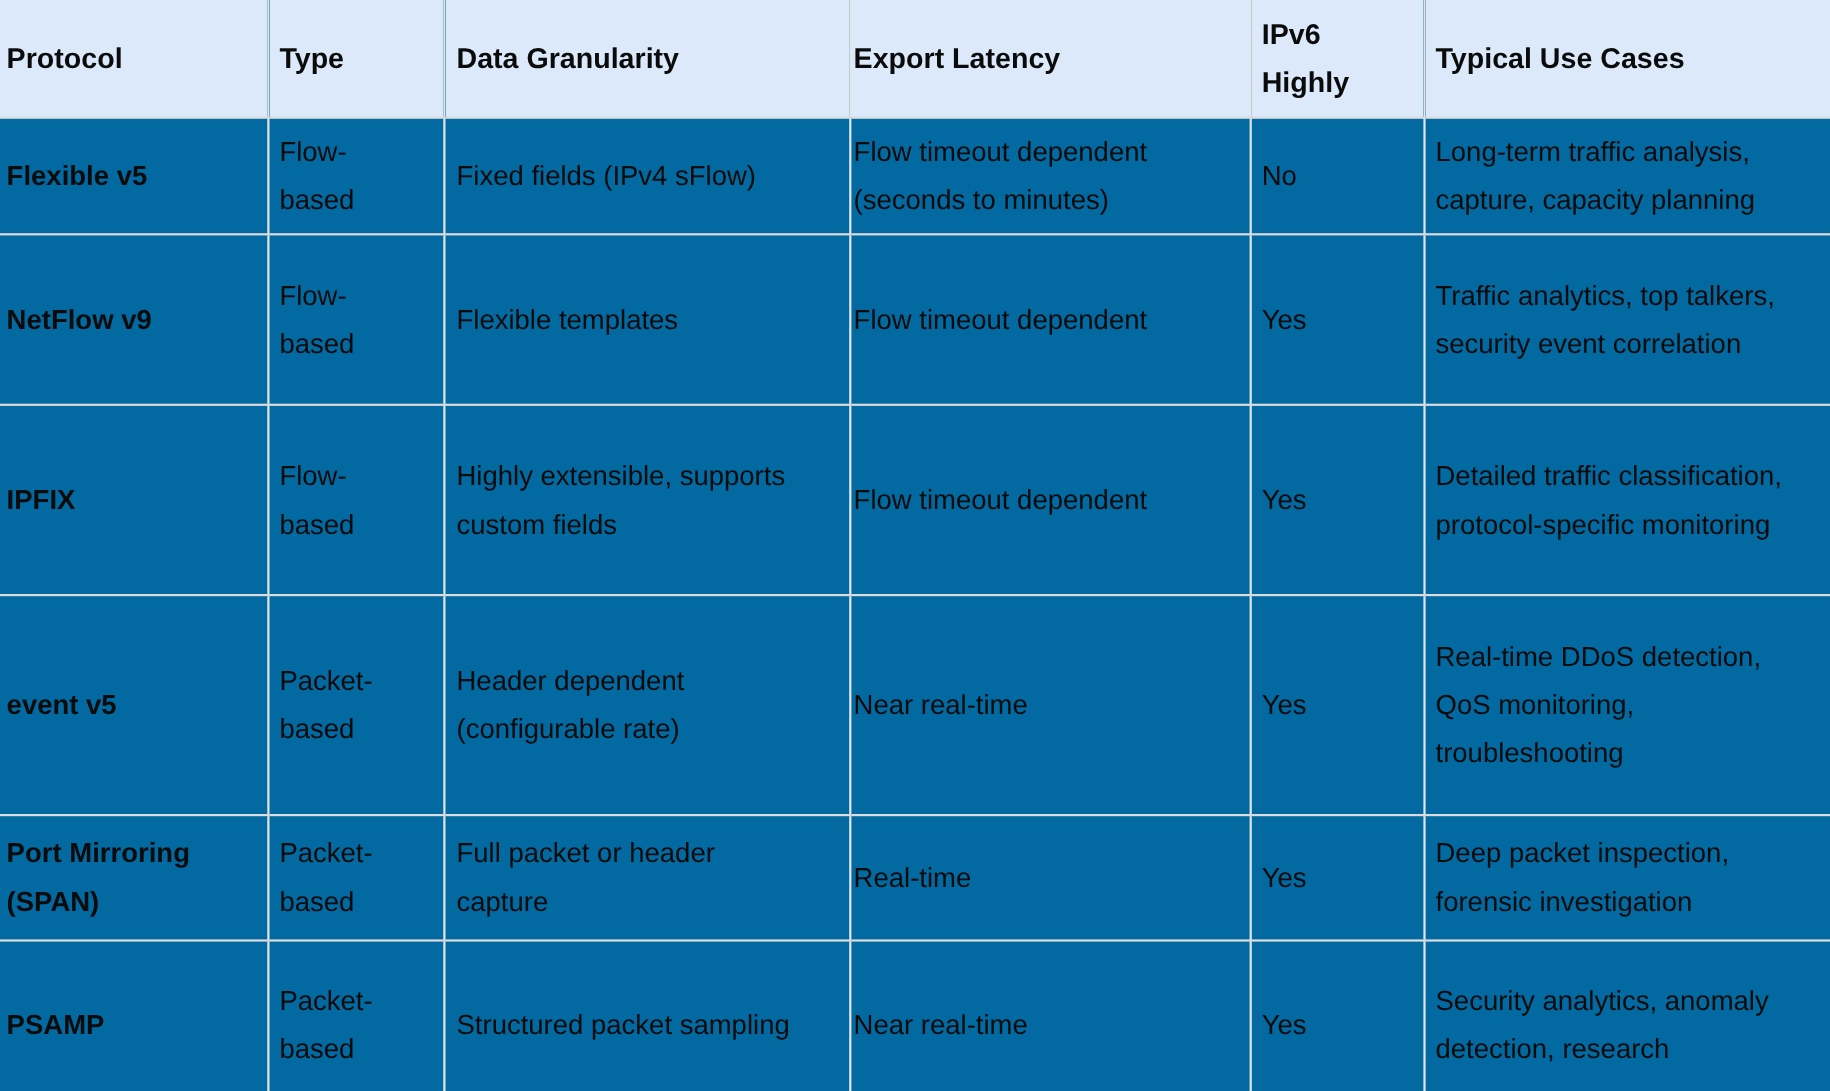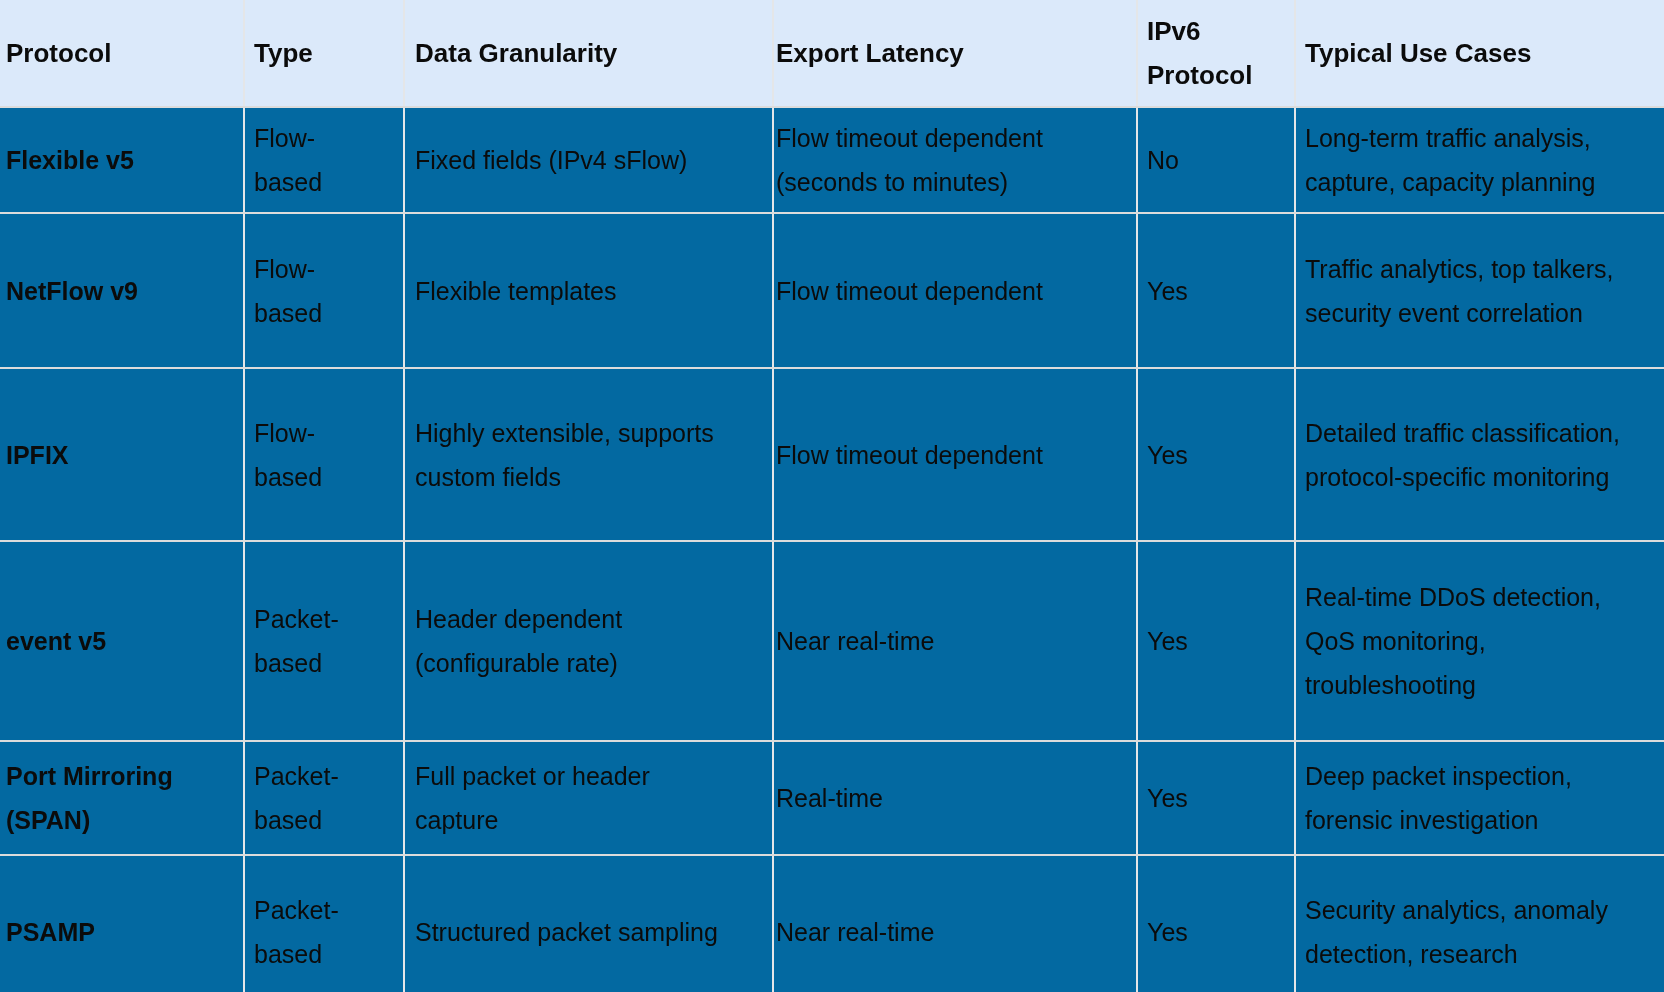--- a/index.html
+++ b/index.html
@@ -64,21 +64,21 @@
       <col style="width:364px">
       <col style="width:158px">
       <col style="width:369px">
     </colgroup>
     <thead>
       <tr style="height:107px">
         <th class="cell-protocol">Protocol</th>
         <th class="cell-type">Type</th>
         <th class="cell-granularity">Data Granularity</th>
         <th class="cell-latency">Export Latency</th>
-        <th class="cell-ipv6">IPv6 Protocol</th>
+        <th class="cell-ipv6">IPv6 Highly</th>
         <th class="cell-usecases">Typical Use Cases</th>
       </tr>
     </thead>
     <tbody>
       <tr style="height:106px">
         <td class="cell-protocol">Flexible v5</td>
         <td class="cell-type">Flow-based</td>
         <td class="cell-granularity">Fixed fields (IPv4 sFlow)</td>
         <td class="cell-latency">Flow timeout dependent (seconds to minutes)</td>
         <td class="cell-ipv6">No</td>

